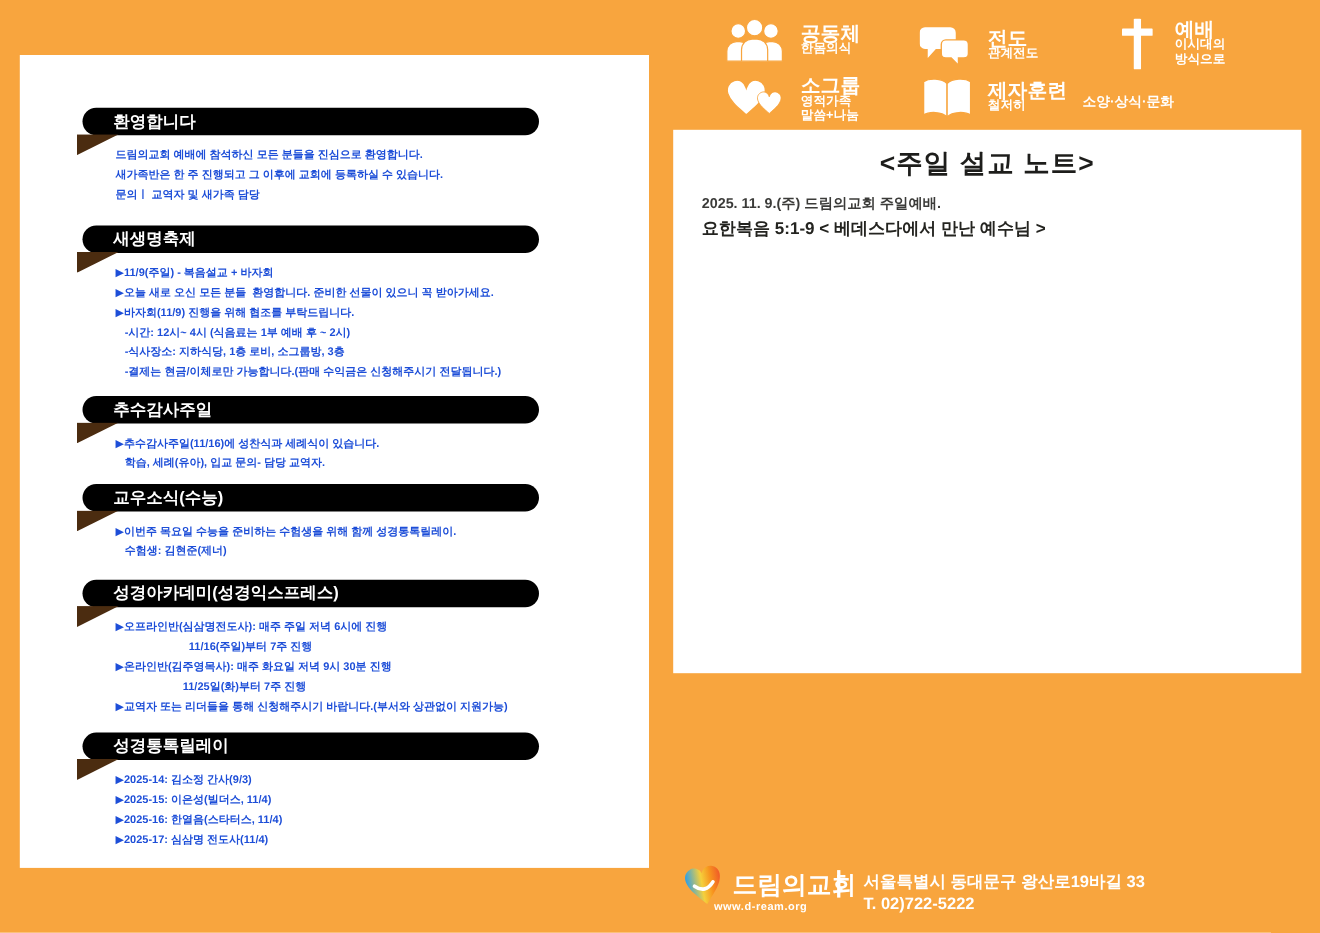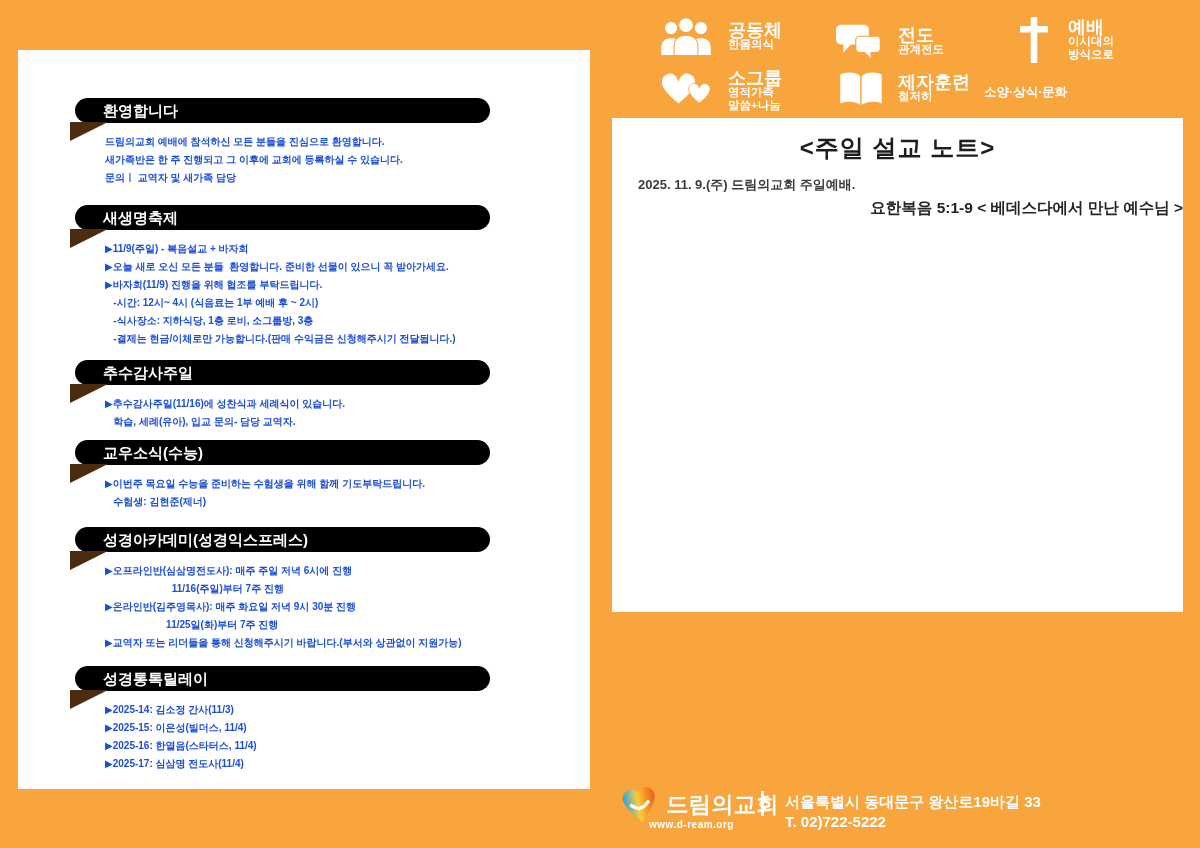--- a/index.html
+++ b/index.html
@@ -16,21 +16,21 @@
   .fold{position:absolute;left:-5px;top:24px;width:38px;height:19px;background:#4B2C10;
     clip-path:polygon(0 0,100% 0,0 100%);}
   .sec-body{margin:10px 0 0 30px;font-size:10px;line-height:18px;color:#1d4ed8;font-weight:600;}
   .ln{white-space:pre;height:18px;}
 
   
   .right-panel{position:absolute;left:612px;top:118px;width:571px;height:494px;background:#ffffff;
     box-sizing:border-box;padding-top:14px;overflow:hidden;}
   .sermon-title{text-align:center;font-size:24px;font-weight:bold;color:#1d1d1b;letter-spacing:1px;}
   .sermon-date{margin:12px 0 0 26px;font-size:13px;color:#3b3b39;font-weight:600;}
-  .sermon-scripture{margin:4px 0 0 26px;font-size:15.5px;font-weight:bold;color:#242420;text-align:right;}
+  .sermon-scripture{margin:4px 0 0 26px;font-size:15.5px;font-weight:bold;color:#242420;}
 
   
   .icon-strip{position:absolute;left:640px;top:10px;width:556px;height:112px;}
   .icon-cell{position:absolute;display:flex;align-items:center;}
   .icon-box{display:flex;justify-content:center;align-items:center;}
   .icon-text{color:#ffffff;}
   .icon-title{font-size:18px;font-weight:bold;line-height:15px;}
   .icon-sub{font-size:11.5px;font-weight:600;line-height:13px;}
   .icon-only-text{font-size:12.5px;font-weight:bold;color:#ffffff;}
 
@@ -167,21 +167,21 @@
         <div class="ln">   학습, 세례(유아), 입교 문의- 담당 교역자.</div>
       </div>
     </div>
 
     <div class="section" style="margin-bottom:16px;">
       <div class="sec-bar">
         <span>교우소식(수능)</span>
         <div class="fold"></div>
       </div>
       <div class="sec-body">
-        <div class="ln">▶이번주 목요일 수능을 준비하는 수험생을 위해 함께 기도부탁드립니다.</div>
+        <div class="ln">▶이번주 목요일 수능을 준비하는 수험생을 위해 함께 성경통톡릴레이.</div>
         <div class="ln">   수험생: 김현준(제너)</div>
       </div>
     </div>
 
     <div class="section" style="margin-bottom:14px;">
       <div class="sec-bar">
         <span>성경아카데미(성경익스프레스)</span>
         <div class="fold"></div>
       </div>
       <div class="sec-body">
@@ -192,21 +192,21 @@
         <div class="ln">▶교역자 또는 리더들을 통해 신청해주시기 바랍니다.(부서와 상관없이 지원가능)</div>
       </div>
     </div>
 
     <div class="section">
       <div class="sec-bar">
         <span>성경통톡릴레이</span>
         <div class="fold"></div>
       </div>
       <div class="sec-body">
-        <div class="ln">▶2025-14: 김소정 간사(11/3)</div>
+        <div class="ln">▶2025-14: 김소정 간사(9/3)</div>
         <div class="ln">▶2025-15: 이은성(빌더스, 11/4)</div>
         <div class="ln">▶2025-16: 한열음(스타터스, 11/4)</div>
         <div class="ln">▶2025-17: 심삼명 전도사(11/4)</div>
       </div>
     </div>
   </div>
 
   <div class="right-panel">
     <div class="sermon-title">&lt;주일 설교 노트&gt;</div>
     <div class="sermon-date">2025. 11. 9.(주) 드림의교회 주일예배.</div>

